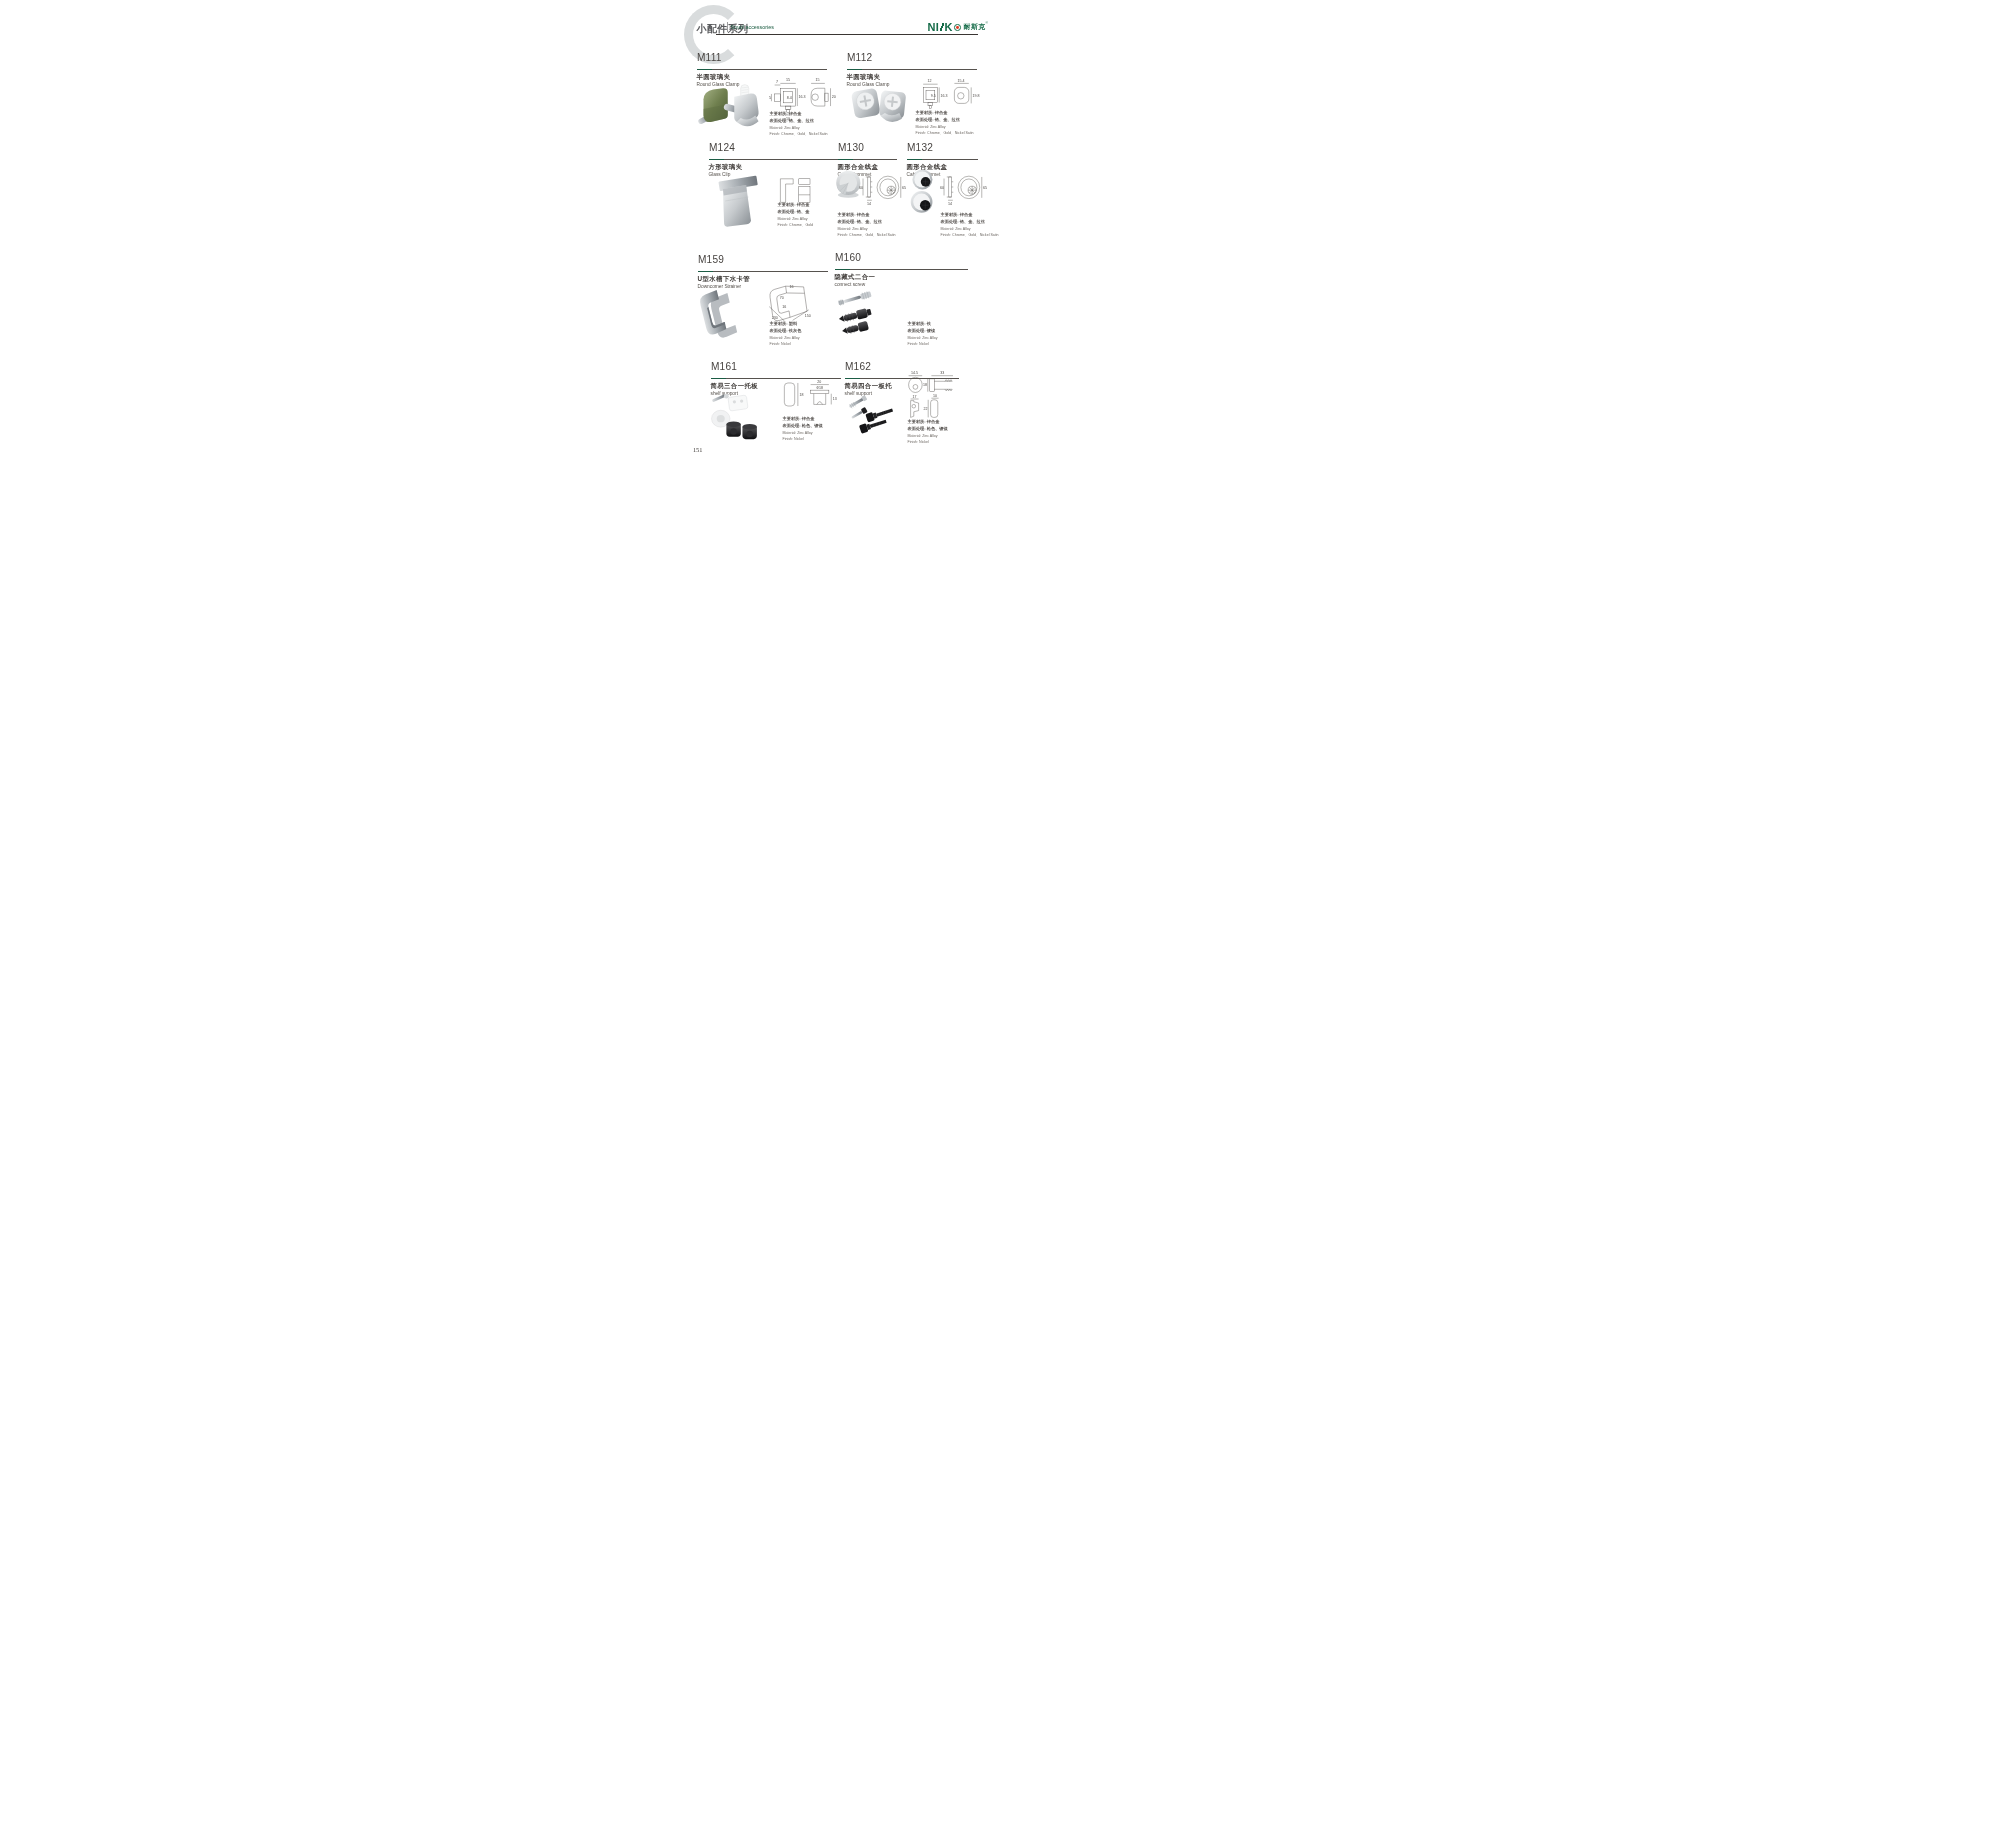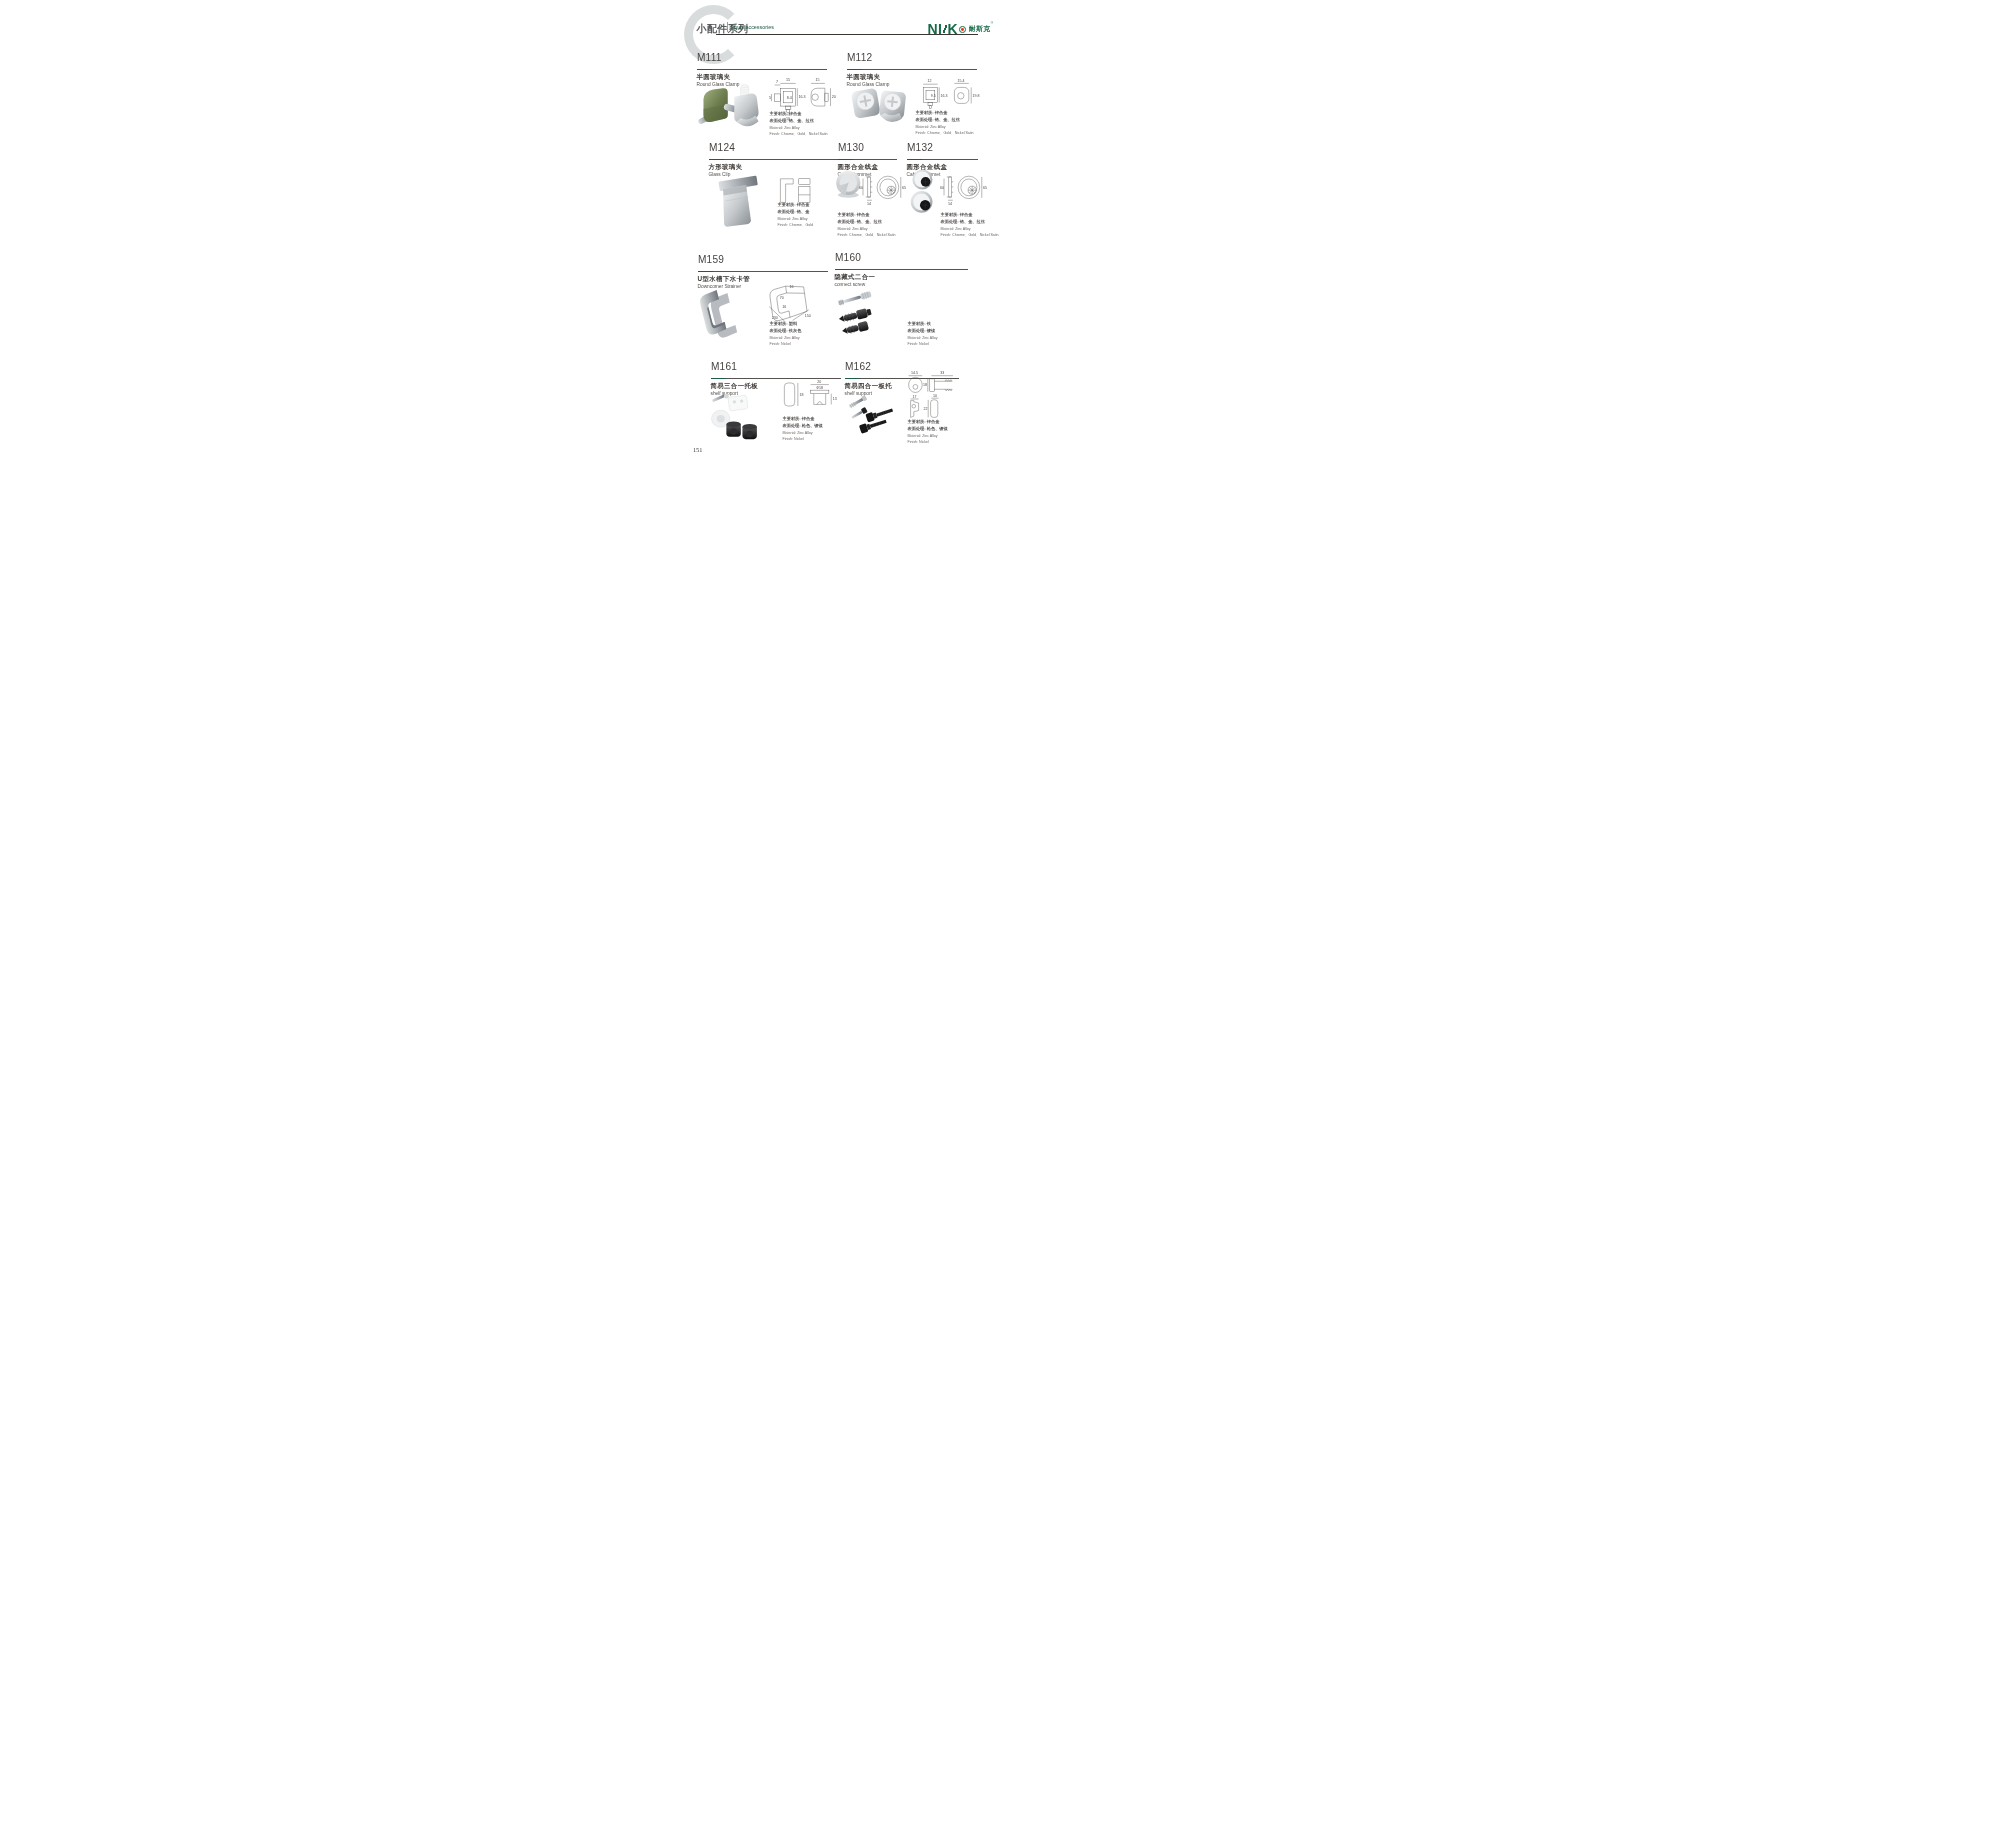--- a/index.html
+++ b/index.html
@@ -5,21 +5,21 @@
   html,body{margin:0;padding:0;background:#ffffff;}
   .page{position:relative;width:676px;height:462px;margin:0 auto;background:#fff;overflow:hidden;
         font-family:"Liberation Sans","DejaVu Sans",sans-serif;color:#474340;}
   
   .c-mark{position:absolute;left:14.5px;top:4.8px;width:41px;height:41px;border-radius:50%;
           border:9.3px solid #d9dcdd;border-right-color:transparent;}
   .series-cn{position:absolute;left:27px;top:22px;font-size:10px;font-weight:700;color:#5a5b5e;letter-spacing:0.4px;}
   .series-divider{position:absolute;left:57px;top:22px;width:0.8px;height:10px;background:#9b9b9d;}
   .series-en{position:absolute;left:61px;top:24px;font-size:5.4px;color:#1a5b40;}
   .logo{position:absolute;left:258px;top:21.4px;display:flex;align-items:center;}
-  .logo-latin{font-size:14px;font-weight:700;color:#156b48;letter-spacing:0.4px;}
+  .logo-latin{font-size:11px;font-weight:700;color:#156b48;letter-spacing:0.4px;}
   .logo-slash{display:inline-block;width:4.4px;height:8px;margin:0 0.4px;
               background:linear-gradient(110deg,transparent 36%,#156b48 36%,#156b48 64%,transparent 64%);}
   .logo-o{display:inline-block;width:4.8px;height:4.8px;border:1.6px solid #156b48;border-radius:50%;
           position:relative;margin:0 1.2px;}
   .logo-o-dot{position:absolute;left:1px;top:1px;width:2.8px;height:2.8px;border-radius:50%;background:#e23a24;}
   .logo-cn{font-size:6.9px;font-weight:700;color:#156b48;margin-left:1.6px;letter-spacing:0.4px;}
   .logo-reg{font-size:3.2px;color:#156b48;align-self:flex-start;margin-top:-0.8px;}
   .header-rule{position:absolute;left:46px;top:34px;width:262px;height:0.8px;background:#3a3633;}
   
   .prod{position:absolute;text-decoration:underline;}

